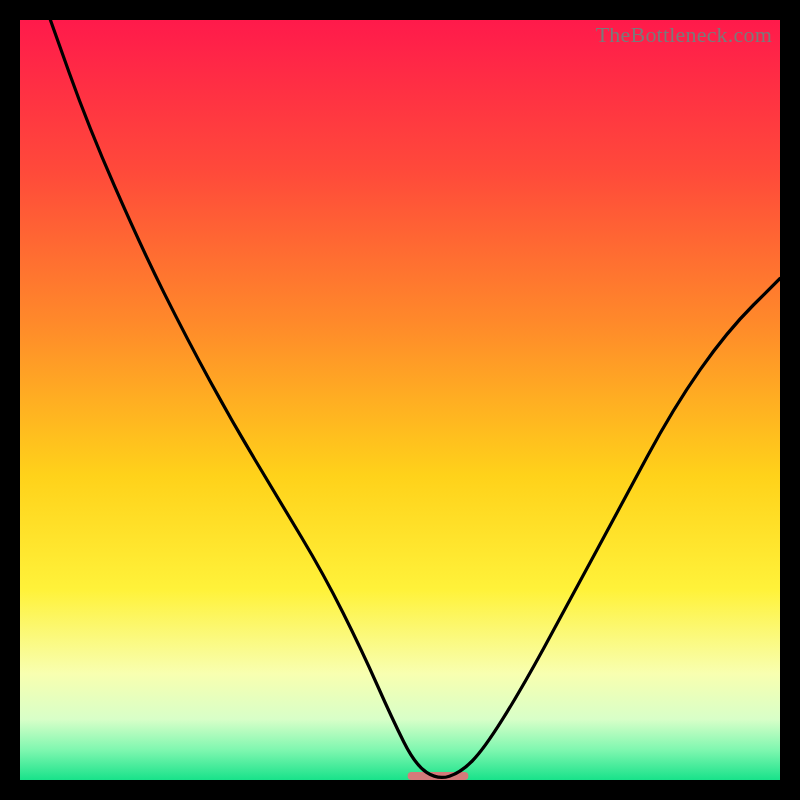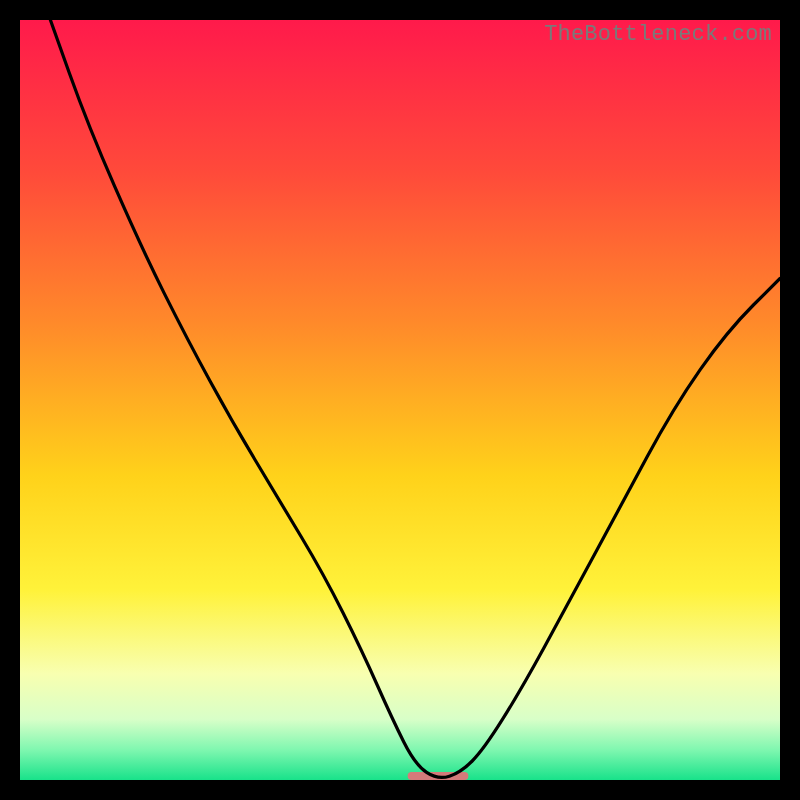--- a/index.html
+++ b/index.html
@@ -22,21 +22,21 @@
     position: absolute;
     left: 0;
     top: 0;
     width: 760px;
     height: 760px;
   }
   .watermark {
     position: absolute;
     top: 2px;
     right: 8px;
-    font-family: Liberation Mono, monospace;
+    font-family: Liberation Serif, serif;
     font-size: 22px;
     color: #7a7a7a;
     font-weight: 500;
     letter-spacing: 0.2px;
   }
   svg { display: block; }
 </style>
 </head>
 <body>
 

